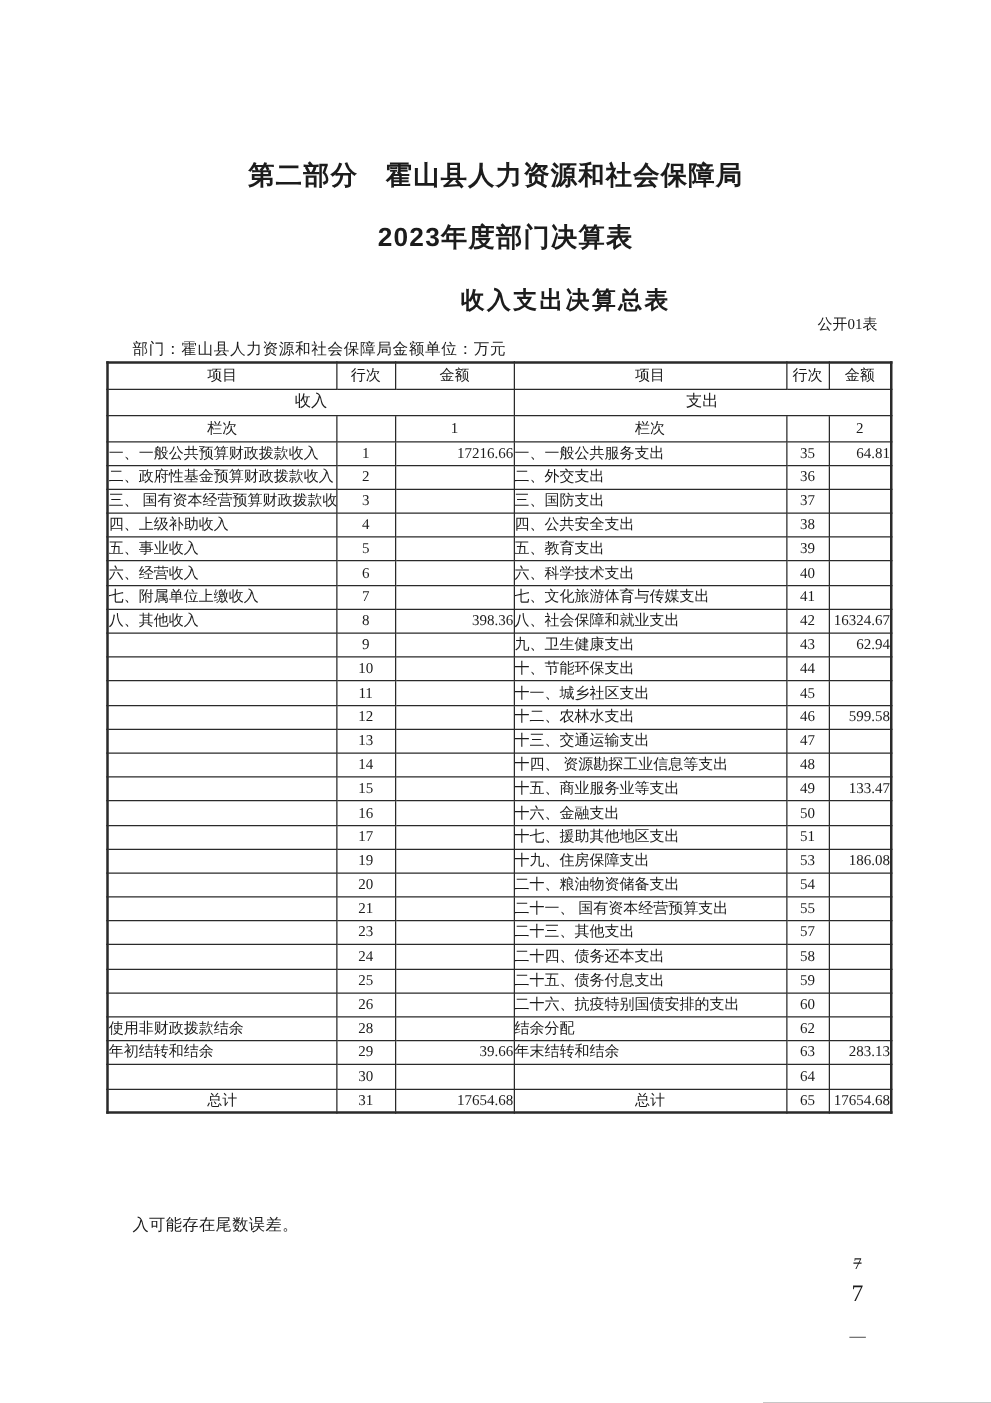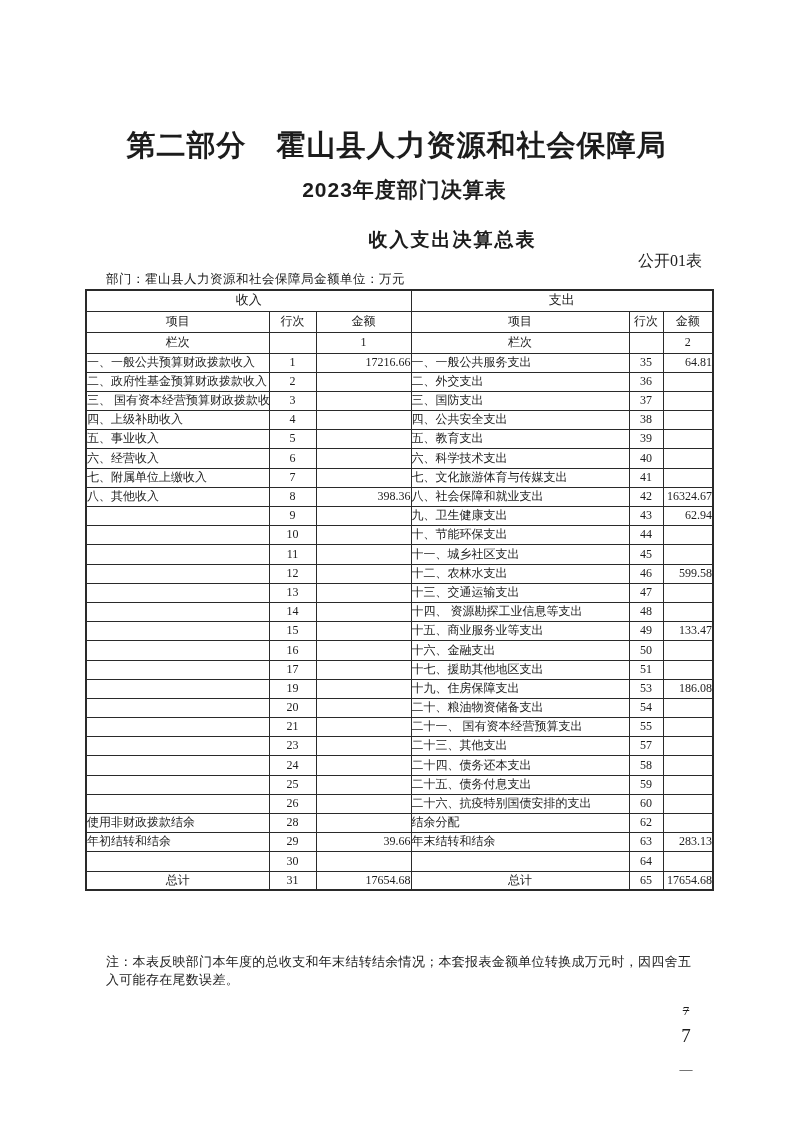--- a/index.html
+++ b/index.html
@@ -9,37 +9,37 @@
     margin:0 auto;
     background:#ffffff;
     color:#1c1c1c;
     font-family:"Liberation Serif","DejaVu Serif",serif;
     overflow:hidden;
   }
   .title-1{
     position:absolute;top:126px;left:0;width:793px;
     text-align:center;
     font-family:"Liberation Sans","DejaVu Sans",sans-serif;
-    font-weight:bold;font-size:29px;letter-spacing:1px;
+    font-weight:bold;font-size:21px;letter-spacing:1px;
   }
   .title-2{
     position:absolute;top:176px;left:8px;width:793px;
     text-align:center;
     font-family:"Liberation Sans","DejaVu Sans",sans-serif;
     font-weight:bold;font-size:21px;letter-spacing:1px;
   }
   .title-3{
     position:absolute;top:227px;left:56px;width:793px;
     text-align:center;
     font-family:"Liberation Sans","DejaVu Sans",sans-serif;
     font-weight:bold;font-size:19px;letter-spacing:2px;
   }
   .table-code{
     position:absolute;top:251px;right:91px;
-    font-size:16px;
+    font-size:12px;
   }
   .dept-line{
     position:absolute;top:271px;left:106px;
     font-size:12.5px;letter-spacing:0.5px;
   }
   table.acct{
     position:absolute;top:289px;left:85px;
     width:627px;
     border-collapse:collapse;table-layout:fixed;
     font-size:12px;line-height:1.15;
@@ -88,30 +88,30 @@
     <colgroup>
       <col style="width:183px">
       <col style="width:47px">
       <col style="width:95px">
       <col style="width:218px">
       <col style="width:34px">
       <col style="width:50px">
     </colgroup>
     <thead>
       <tr>
-        <th class="sec" colspan="3">收入</th>
-        <th class="sec" colspan="3">支出</th>
-      </tr>
-      <tr>
         <th class="c-head">项目</th>
         <th class="c-head">行次</th>
         <th class="c-head">金额</th>
         <th class="c-head">项目</th>
         <th class="c-head">行次</th>
         <th class="c-head">金额</th>
+      </tr>
+      <tr>
+        <th class="sec" colspan="3">收入</th>
+        <th class="sec" colspan="3">支出</th>
       </tr>
       <tr>
         <td class="c-head">栏次</td>
         <td class="c-head"></td>
         <td class="c-head">1</td>
         <td class="c-head">栏次</td>
         <td class="c-head"></td>
         <td class="c-head">2</td>
       </tr>
     </thead>
@@ -336,21 +336,20 @@
           <td class="c-item emph">总计</td>
           <td class="c-no">31</td>
           <td class="c-amt">17654.68</td>
           <td class="c-item emph">总计</td>
           <td class="c-no">65</td>
           <td class="c-amt">17654.68</td>
         </tr>
       </tbody>
   </table>
 
-  <div class="note-line-1">注：本表反映部门本年度的总收支和年末结转结余情况；本套报表金额单位转换成万元时，因四舍五</div>
   <div class="note-line-2">入可能存在尾数误差。</div>
 
   <div class="page-footer">
     <span class="pf-marker-top">7</span>
     <span class="pf-number">7</span>
     <span class="pf-marker-bottom">—</span>
   </div>
 
 </div>
 

